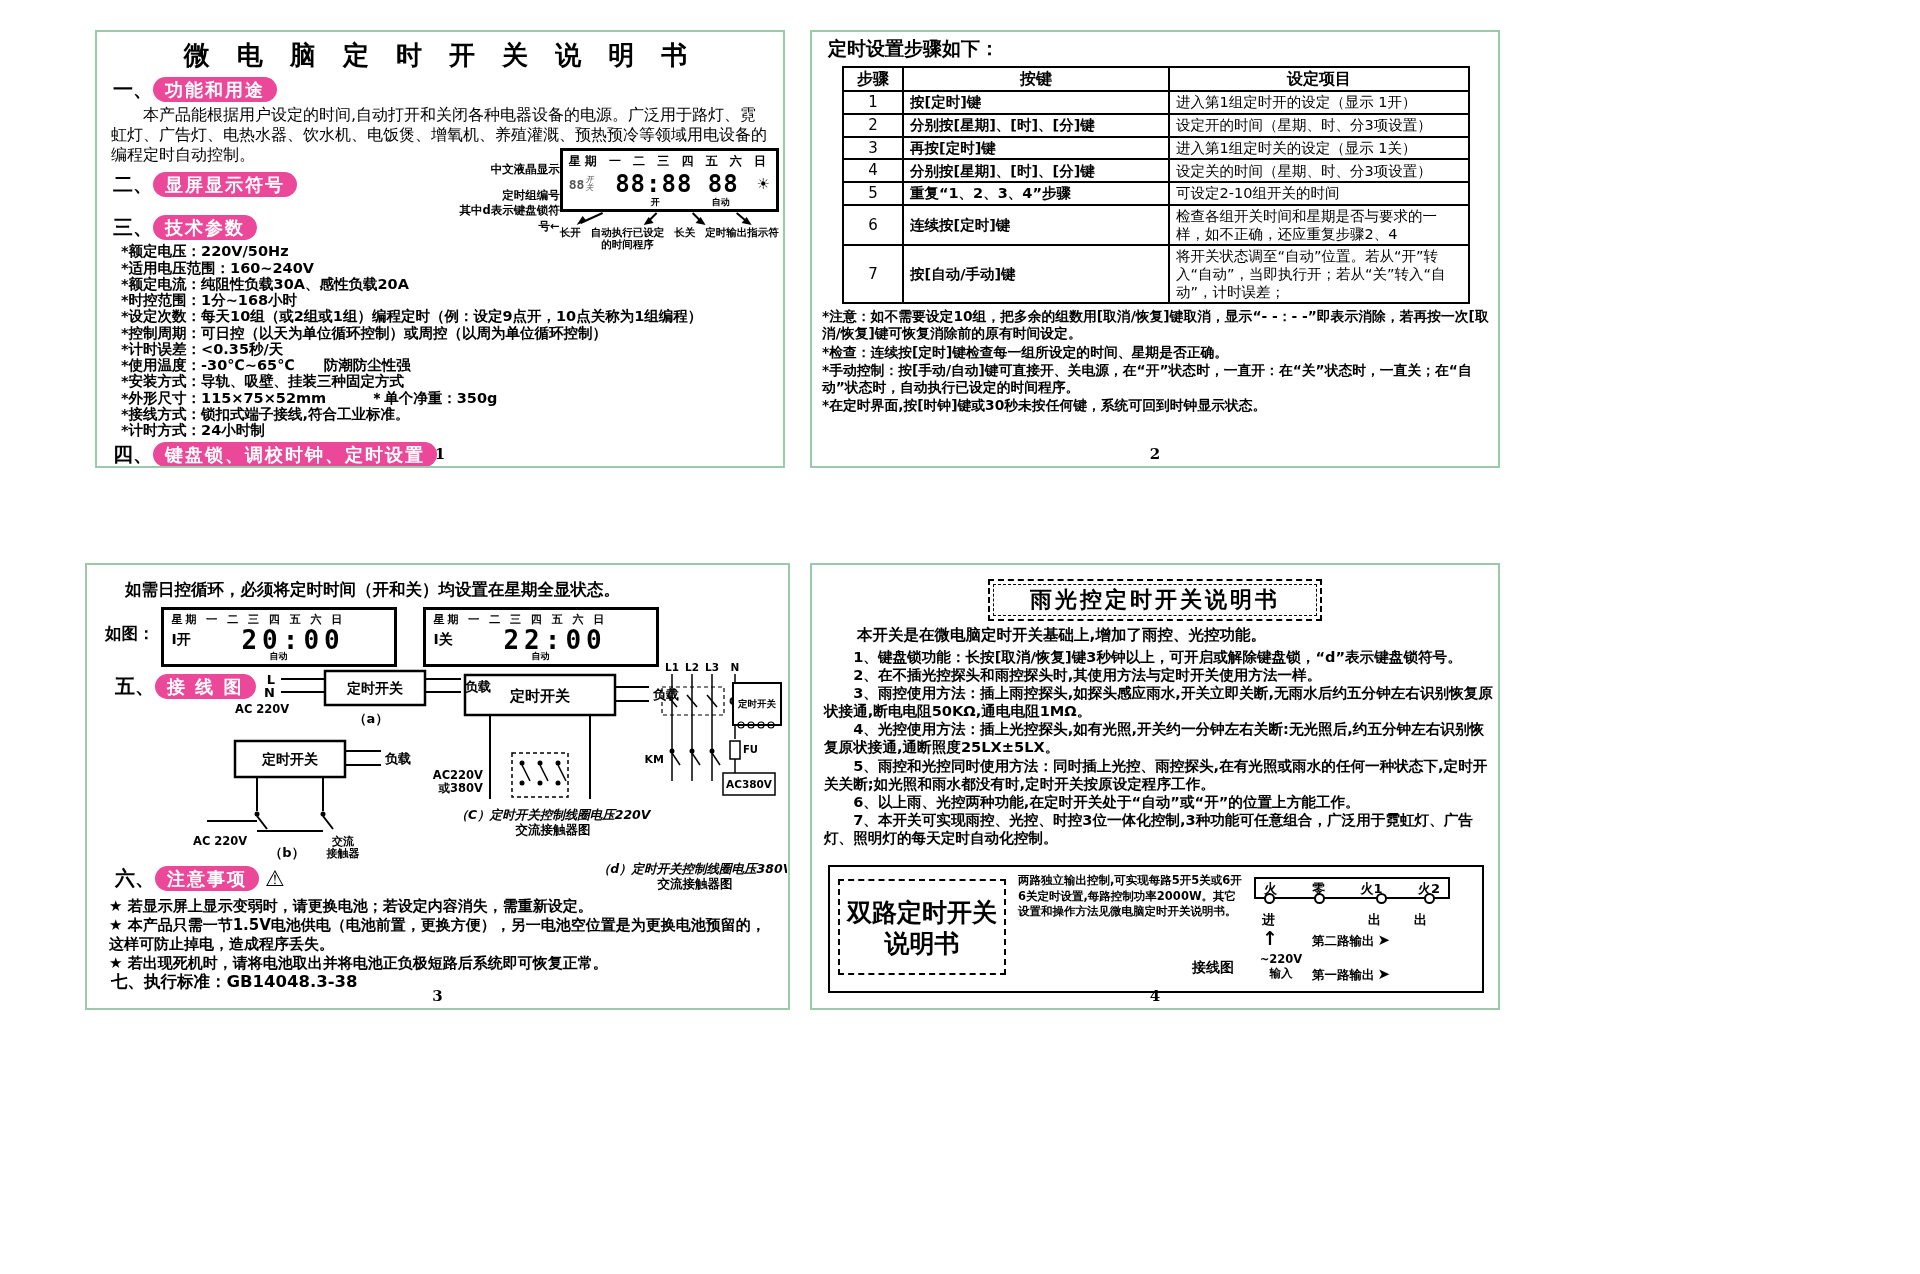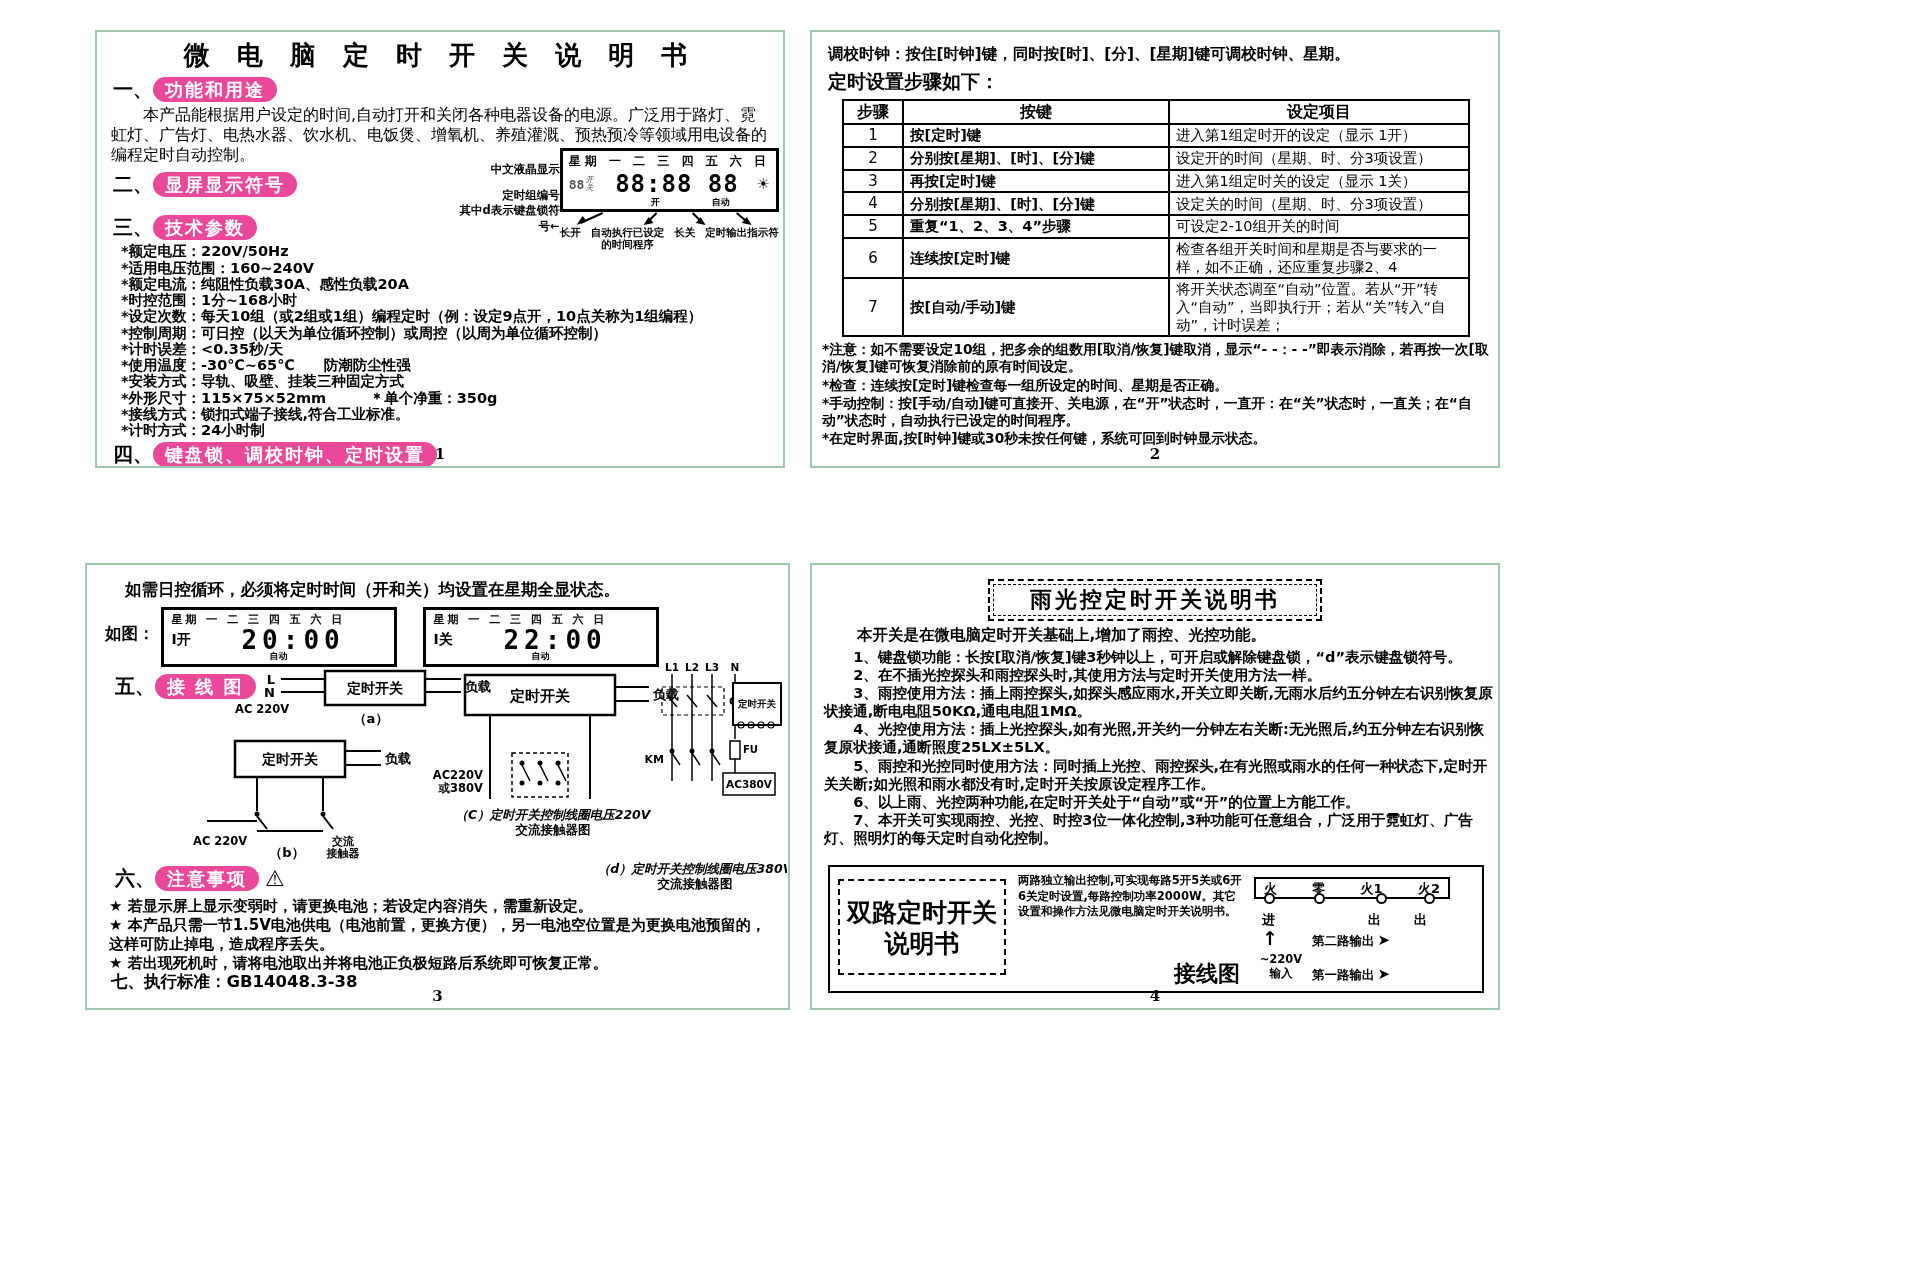--- a/index.html
+++ b/index.html
@@ -72,21 +72,21 @@
   
   .p4 .titlebox{display:block;width:330px;margin:14px auto 4px;border:2px dashed #000;outline:1px dashed #000;
     outline-offset:-6px;text-align:center;font-size:22px;font-weight:bold;letter-spacing:3px;padding:4px 0;}
   .p4 .intro{font-size:15.5px;margin:2px 10px 2px 14px;text-indent:2em;font-weight:bold;}
   .items4{font-size:14.6px;line-height:1.24;margin:0 0 0 12px;}
   .items4 div{text-indent:2em;font-weight:bold;}
   .dualbox{position:absolute;left:16px;top:300px;width:656px;height:128px;border:2px solid #000;box-sizing:border-box;}
   .dualtitle{position:absolute;left:8px;top:12px;width:168px;height:96px;border:2px dashed #000;box-sizing:border-box;
     text-align:center;font-size:25px;font-weight:bold;padding-top:16px;line-height:1.25;}
   .dualdesc{position:absolute;left:188px;top:6px;width:224px;font-size:11.5px;line-height:1.35;font-weight:bold;}
-  .jxt{position:absolute;left:344px;top:92px;font-size:22px;font-weight:bold;}
+  .jxt{position:absolute;left:362px;top:92px;font-size:14px;font-weight:bold;}
   .termwrap{position:absolute;right:6px;top:4px;width:226px;height:118px;}
   .termbar{position:absolute;left:4px;top:6px;width:196px;height:22px;border:2px solid #000;box-sizing:border-box;
     display:flex;justify-content:space-between;padding:1px 8px;font-size:13px;font-weight:bold;}
   .dot{position:absolute;bottom:-7px;width:7px;height:7px;border:2px solid #000;border-radius:50%;background:#fff;}
   .inlabel{position:absolute;left:12px;top:40px;font-size:13px;font-weight:bold;}
   .outl{position:absolute;top:40px;font-size:13px;font-weight:bold;}
   .outrow{position:absolute;left:62px;white-space:nowrap;font-size:12.5px;font-weight:bold;}
   .outrow .arr{font-size:15px;margin-left:3px;}
   .uparrow{position:absolute;left:12px;top:56px;font-size:19px;font-weight:bold;}
   .inputlbl{position:absolute;left:8px;top:82px;width:46px;text-align:center;font-size:11.5px;
@@ -166,21 +166,20 @@
         <span class="w">自动执行已设定的时间程序</span>
         <span>长关</span>
         <span class="w">定时输出指示符</span>
       </div>
     </div>
   </div>
   <div class="pageno">1</div>
 </div>
 
 <div class="page p2">
-  <div class="intro">调校时钟：按住[时钟]键，同时按[时]、[分]、[星期]键可调校时钟、星期。</div>
   <div class="subtitle">定时设置步骤如下：</div>
   <table class="steps">
     <tbody>
         <tr>
       <th>步骤</th>
       <th>按键</th>
       <th>设定项目</th>
     </tr>
     <tr>
       <td class="c">1</td>

